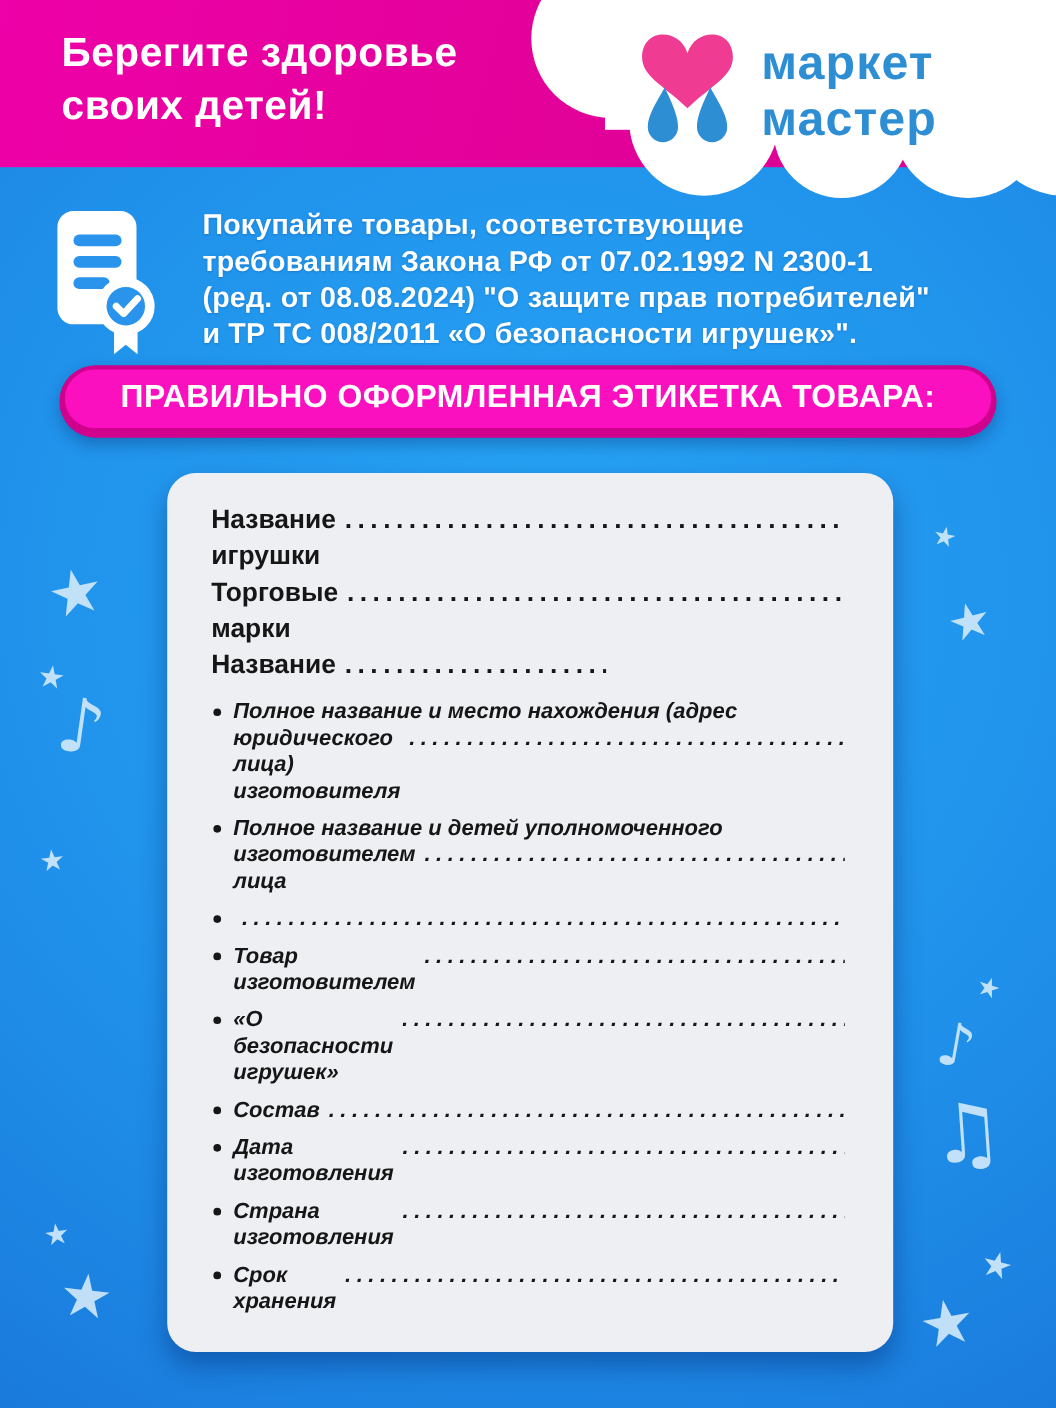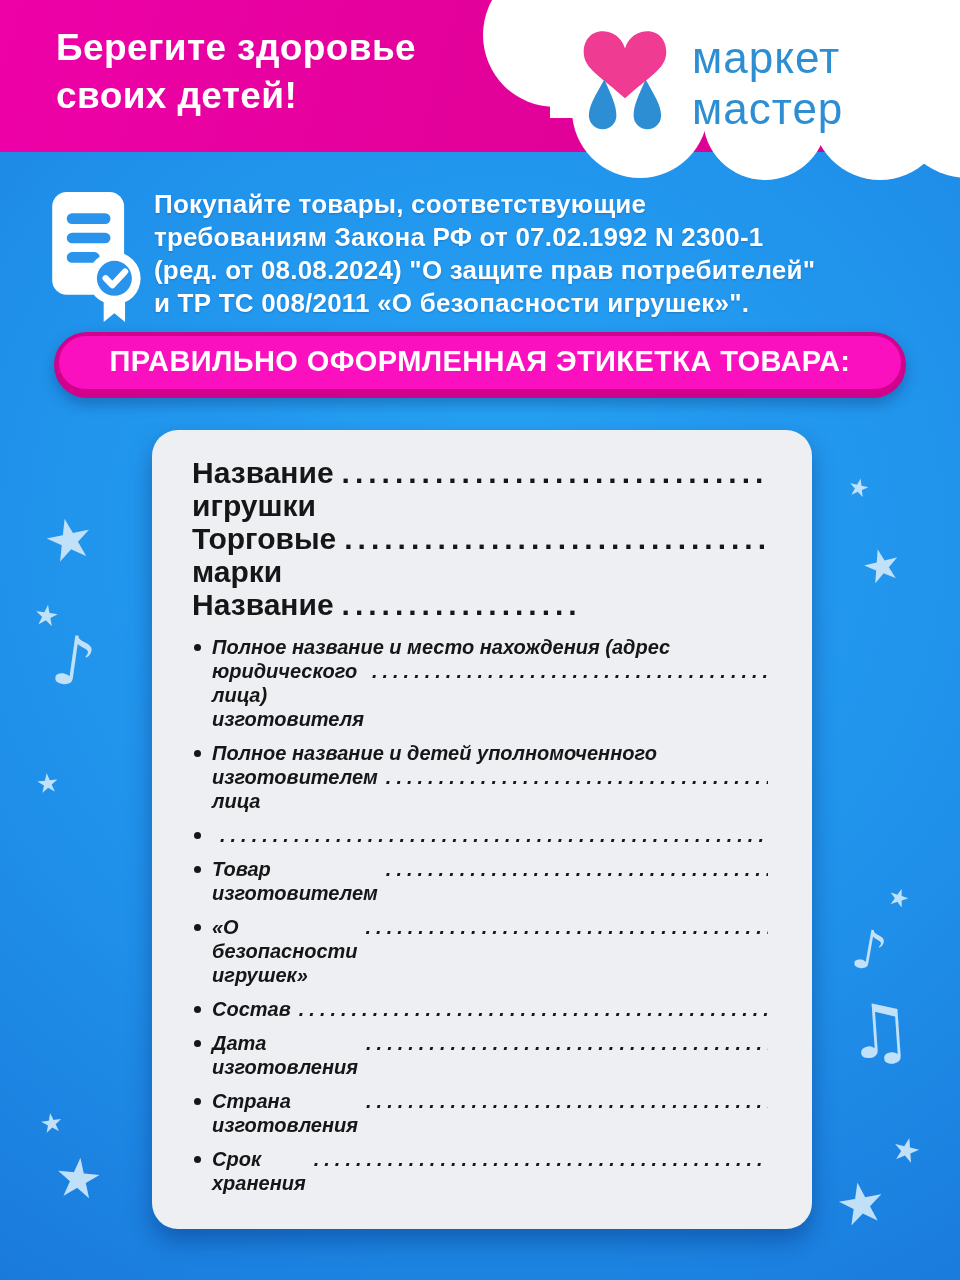--- a/index.html
+++ b/index.html
@@ -16,41 +16,41 @@
   
   .cloud{position:absolute;top:0;right:0;width:470px;height:190px;z-index:3;}
   .cloud .base{position:absolute;left:60px;top:0;right:-10px;height:118px;background:#fff;}
   .cloud .bump{position:absolute;background:#fff;border-radius:50%;}
   .bump1{left:-7px;top:-37px;width:144px;height:144px;}
   .bump2{left:82px;top:42px;width:136px;height:136px;}
   .bump3{left:213px;top:56px;width:124px;height:124px;}
   .bump4{left:322px;top:44px;width:136px;height:136px;}
   .bump5{left:403px;top:28px;width:150px;height:150px;}
   .logo-mark{position:absolute;left:92px;top:26px;width:86px;height:112px;}
-  .logo-text{position:absolute;left:202px;top:32px;color:#2e8ed3;font-weight:400;
+  .logo-text{position:absolute;left:202px;top:32px;color:#2e8ed3;font-weight:700;
     font-size:44px;line-height:51px;letter-spacing:1px;}
   
-  .intro{position:absolute;left:44px;top:188px;right:36px;display:flex;gap:12px;align-items:flex-start;}
+  .intro{position:absolute;left:44px;top:188px;right:36px;display:flex;gap:42px;align-items:flex-start;}
   .doc-icon{width:98px;height:136px;flex:none;}
   .intro-text{color:#fff;font-weight:800;font-size:26px;line-height:33px;letter-spacing:.2px;
     text-shadow:0 1px 2px rgba(0,40,110,.25);}
   
   .banner-outer{position:absolute;left:54px;right:54px;top:332px;background:#cf018d;
     border-radius:34px;padding:4px 5px 9px;box-shadow:0 6px 14px rgba(0,25,80,.3);}
   .banner-inner{background:#fb10c0;border-radius:28px;text-align:center;
     padding:9px 6px 11px;color:#fff;font-weight:800;font-size:29px;letter-spacing:.4px;}
   
   .label-card{position:absolute;left:152px;top:430px;width:660px;box-sizing:border-box;
     background:#edeff3;border-radius:26px;padding:26px 44px 24px 40px;color:#161616;
     box-shadow:0 12px 24px rgba(0,35,105,.4);}
   .dotrow{display:flex;align-items:baseline;min-width:0;}
   .leader{flex:1 1 auto;overflow:hidden;white-space:nowrap;margin-left:8px;min-width:20px;}
   .leader::after{content:"....................................................................................................";
     font-weight:800;letter-spacing:5px;}
-  .head-row{font-size:30px;line-height:33px;font-weight:800;}
+  .head-row{font-size:24px;line-height:33px;font-weight:800;}
   .label-head .head-row:nth-child(3) .leader{flex:0 0 238px;}
   .bullets{margin-top:14px;}
   .b-item{display:flex;margin-bottom:10px;font-size:20px;line-height:24px;font-weight:800;}
   .bdot{flex:none;width:7px;height:7px;border-radius:50%;background:#161616;margin:9px 11px 0 2px;}
   .b-content{flex:1;min-width:0;font-style:italic;}
   
   .deco{position:absolute;color:#cfe8fb;font-family:"DejaVu Sans",sans-serif;line-height:1;
     z-index:1;opacity:.92;}
 </style>
 </head>

